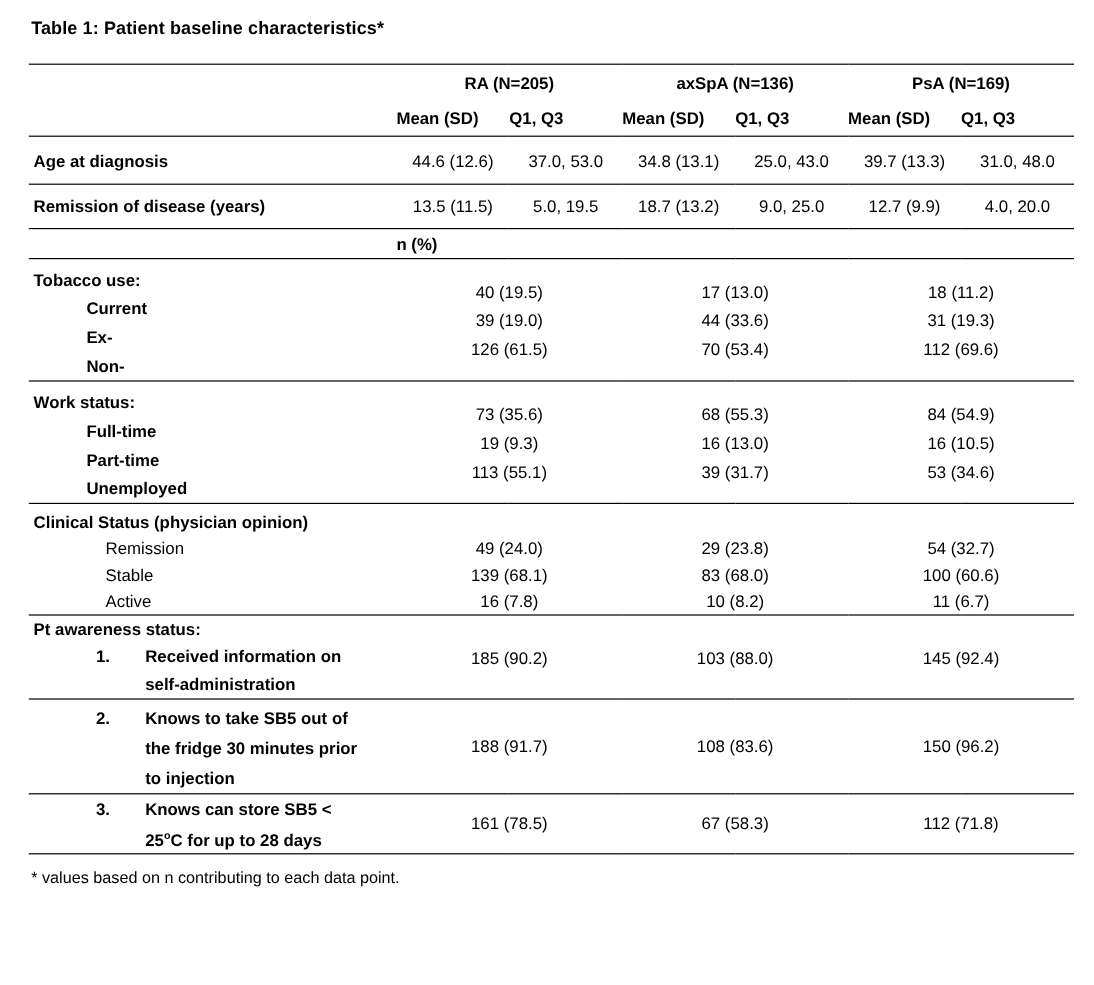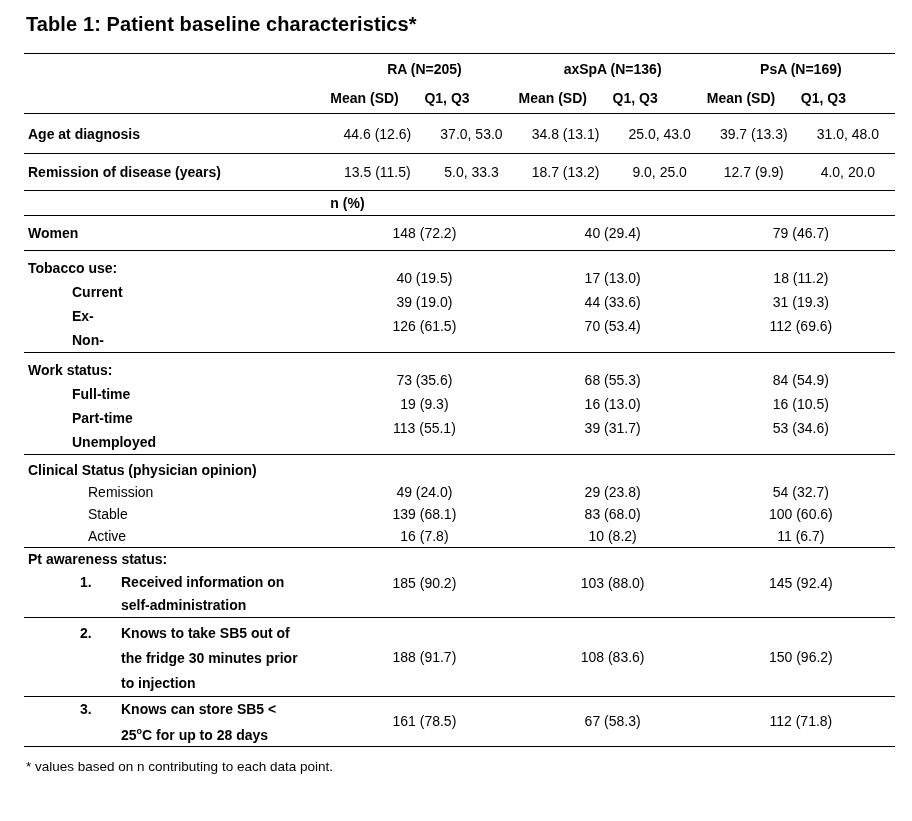--- a/index.html
+++ b/index.html
@@ -1,17 +1,17 @@
 <!DOCTYPE html>
 <html><head>
 <meta charset="utf-8">
 <style>
   html,body{margin:0;padding:0;background:#fff;color:#000;}
   body{width:912px;height:821px;font-family:"Liberation Sans",sans-serif;overflow:hidden;}
-  .title{font-weight:bold;font-size:20px;margin:14px 0 16px 26px;line-height:20px;letter-spacing:0.1px;}
+  .title{font-weight:bold;font-size:15px;margin:14px 0 16px 26px;line-height:20px;letter-spacing:0.1px;}
   table.baseline{border-collapse:collapse;table-layout:fixed;width:871px;margin:19px 0 0 24px;border-top:1.5px solid #000;}
   td{padding:0;font-size:14px;vertical-align:middle;}
   tr.rule{border-bottom:1.5px solid #000;}
   td.lbl{text-align:left;padding-left:4px;font-weight:bold;}
   td.val{text-align:center;font-weight:normal;}
   td.grp{text-align:center;font-weight:bold;}
   td.subh{text-align:left;font-weight:bold;}
   
   td.sec{vertical-align:top;padding-left:4px;padding-top:5px;line-height:24px;}
   .sec-head{font-weight:bold;}
@@ -68,38 +68,32 @@
     <td class="val">44.6 (12.6)</td>
     <td class="val">37.0, 53.0</td>
     <td class="val">34.8 (13.1)</td>
     <td class="val">25.0, 43.0</td>
     <td class="val">39.7 (13.3)</td>
     <td class="val">31.0, 48.0</td>
   </tr>
   <tr style="height:37px" class="rule">
     <td class="lbl">Remission of disease (years)</td>
     <td class="val">13.5 (11.5)</td>
-    <td class="val">5.0, 33.3</td>
+    <td class="val">5.0, 19.5</td>
     <td class="val">18.7 (13.2)</td>
     <td class="val">9.0, 25.0</td>
     <td class="val">12.7 (9.9)</td>
     <td class="val">4.0, 20.0</td>
   </tr>
 
   <tr style="height:25px" class="rule">
     <td class="lbl"></td>
     <td class="subh" colspan="6">n (%)</td>
   </tr>
 
-  <tr style="height:35px" class="rule">
-    <td class="lbl">Women</td>
-    <td class="val" colspan="2">148 (72.2)</td>
-    <td class="val" colspan="2">40 (29.4)</td>
-    <td class="val" colspan="2">79 (46.7)</td>
-  </tr>
 
   <tr style="height:98px" class="rule">
     <td class="sec">
       <div class="sec-head">Tobacco use:</div>
       <div class="sub">Current</div>
       <div class="sub">Ex-</div>
       <div class="sub">Non-</div>
     </td>
     <td class="stack" colspan="2">
       <div>40 (19.5)</div>

